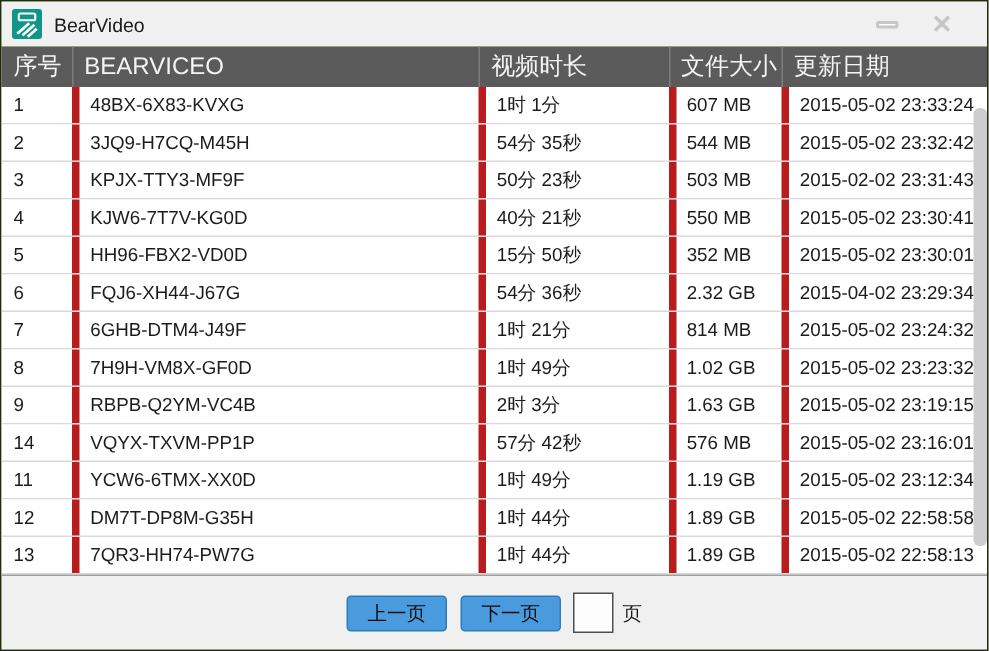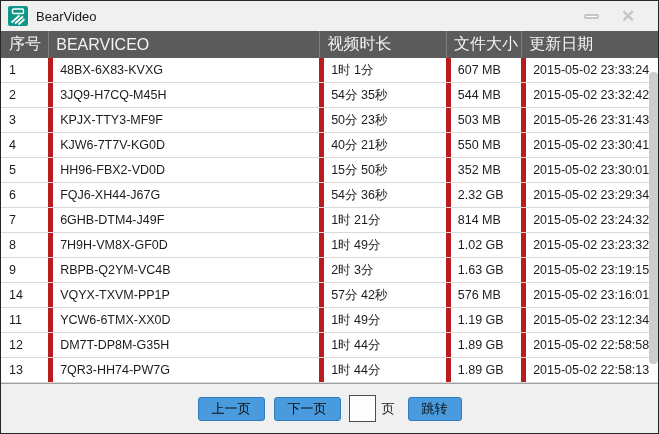--- a/index.html
+++ b/index.html
@@ -184,21 +184,21 @@
       <div class="cell col-dur">54分 35秒</div>
       <div class="cell col-size">544 MB</div>
       <div class="cell col-date">2015-05-02 23:32:42</div>
     </div>
 
     <div class="trow">
       <div class="cell col-idx">3</div>
       <div class="cell col-name">KPJX-TTY3-MF9F</div>
       <div class="cell col-dur">50分 23秒</div>
       <div class="cell col-size">503 MB</div>
-      <div class="cell col-date">2015-05-26 23:31:43</div>
+      <div class="cell col-date">2015-02-02 23:31:43</div>
     </div>
 
     <div class="trow">
       <div class="cell col-idx">4</div>
       <div class="cell col-name">KJW6-7T7V-KG0D</div>
       <div class="cell col-dur">40分 21秒</div>
       <div class="cell col-size">550 MB</div>
       <div class="cell col-date">2015-05-02 23:30:41</div>
     </div>
 
@@ -208,21 +208,21 @@
       <div class="cell col-dur">15分 50秒</div>
       <div class="cell col-size">352 MB</div>
       <div class="cell col-date">2015-05-02 23:30:01</div>
     </div>
 
     <div class="trow">
       <div class="cell col-idx">6</div>
       <div class="cell col-name">FQJ6-XH44-J67G</div>
       <div class="cell col-dur">54分 36秒</div>
       <div class="cell col-size">2.32 GB</div>
-      <div class="cell col-date">2015-05-02 23:29:34</div>
+      <div class="cell col-date">2015-04-02 23:29:34</div>
     </div>
 
     <div class="trow">
       <div class="cell col-idx">7</div>
       <div class="cell col-name">6GHB-DTM4-J49F</div>
       <div class="cell col-dur">1时 21分</div>
       <div class="cell col-size">814 MB</div>
       <div class="cell col-date">2015-05-02 23:24:32</div>
     </div>
 
@@ -275,16 +275,15 @@
     </div>
   </div>
 
   <div class="scroll-thumb"></div>
 
   <div class="footer">
     <button class="btn">上一页</button>
     <button class="btn">下一页</button>
     <input class="page-input" type="text" value="" style="">
     <span class="page-unit">页</span>
-    <button class="btn jump-btn">跳转</button>
   </div>
 
 </div>
 
 </body></html>

